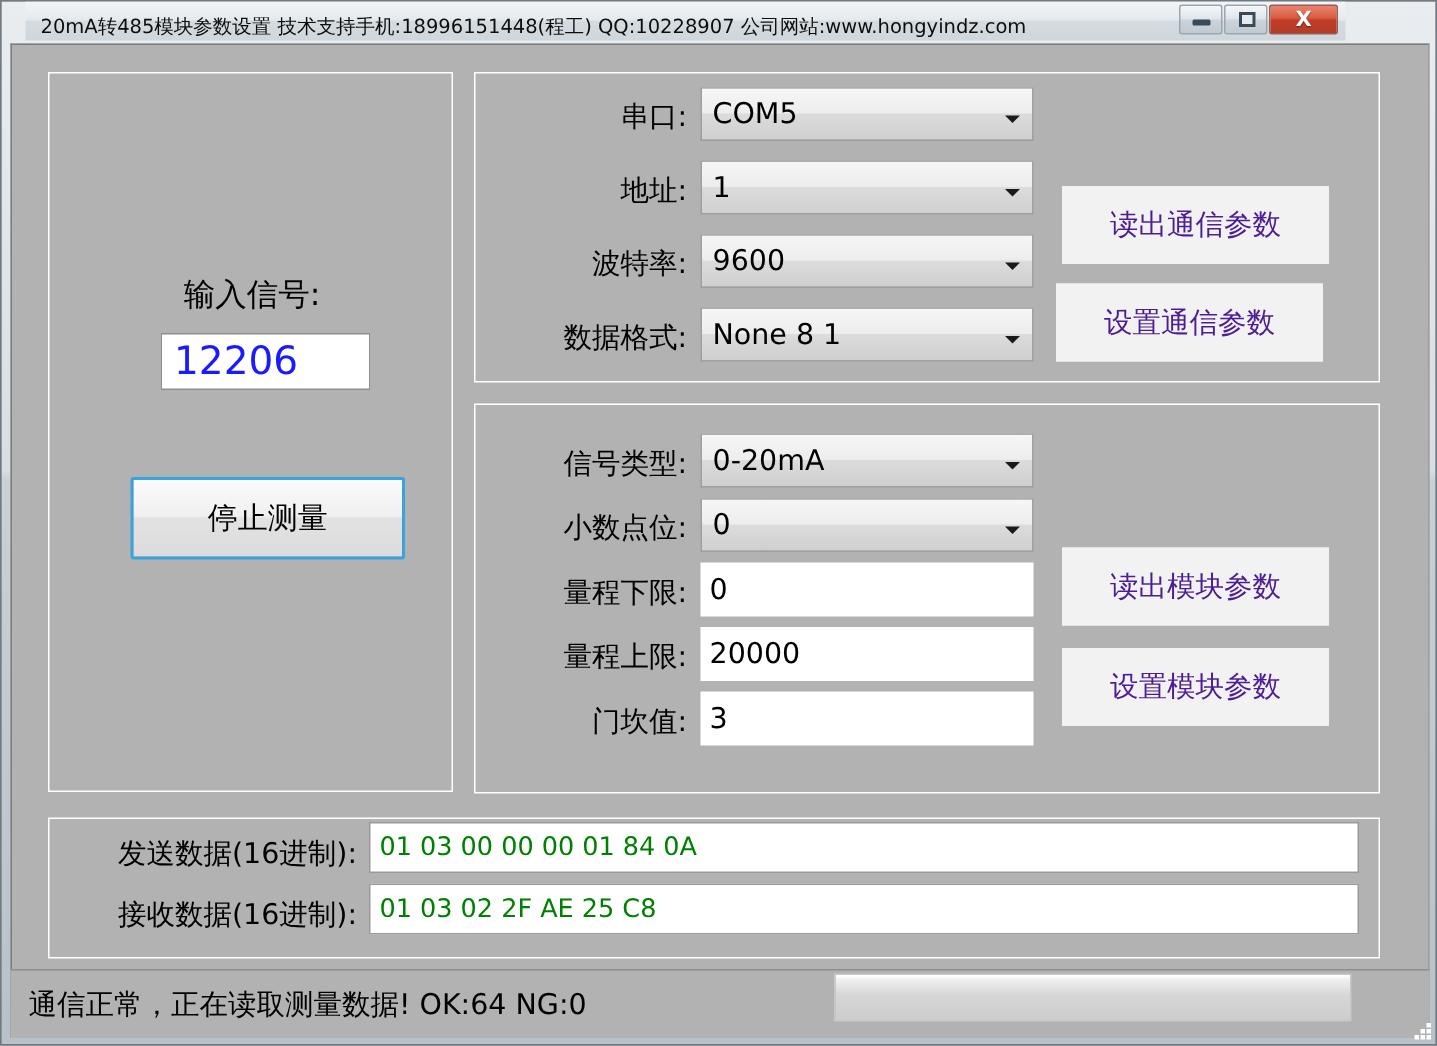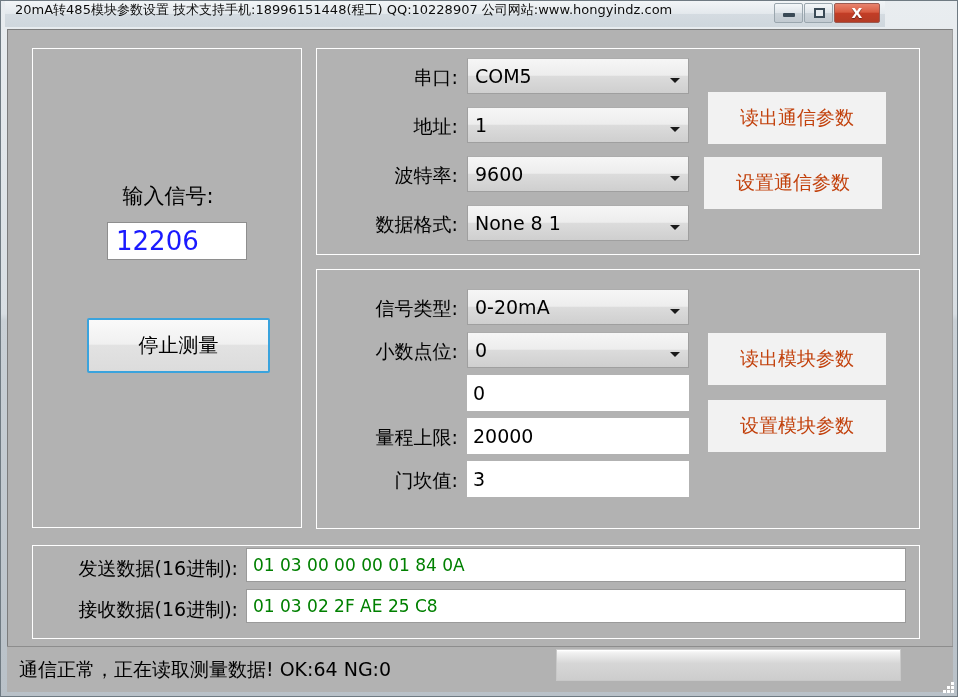--- a/index.html
+++ b/index.html
@@ -20,25 +20,25 @@
     left: 0; top: 0;
     width: 958px; height: 697px;
     background: linear-gradient(to bottom, #e9edf0 0%, #d8dee3 45%, #c9d0d6 46%, #b9c1c8 100%);
     border: 1px solid #6f7a82;
     overflow: hidden;
   }
 
   
   #titlebar {
     position: absolute;
-    left: 4px; top: 0;
+    left: 16px; top: 0;
     width: 880px; height: 26px;
     background: linear-gradient(to bottom, #f2f5f7 0%, #e4e9ed 48%, #d4dbe1 50%, #cfd7dd 100%);
     display: flex;
-    align-items: flex-start;
+    align-items: flex-end;
   }
   #title-text {
     margin-left: 10px;
     font-size: 13px;
     color: #0d0d0d;
     white-space: nowrap;
     font-family: "DejaVu Sans", "Liberation Sans", sans-serif;
     letter-spacing: 0px;
   }
   #win-buttons {
@@ -173,28 +173,29 @@
     border-left: 5px solid transparent;
     border-right: 5px solid transparent;
     border-top: 5px solid #1a1a1a;
   }
 
   
   .btn-flat {
     position: absolute;
     background: #f2f2f2;
     border: 1px solid #f2f2f2;
-    color: #c2410c;
+    color: #4c1d95;
     font-size: 19px;
     font-family: "DejaVu Sans", "Liberation Sans", sans-serif;
     display: flex;
     align-items: center;
     justify-content: center;
     cursor: default;
     user-select: none;
+    margin-top: 32px;
   }
 
   
   .btn-3d {
     position: absolute;
     background: linear-gradient(to bottom, #fafafa 0%, #f0f0f0 47%, #e2e2e2 50%, #dcdcdc 100%);
     border: 2px solid #3aa3dd;
     border-radius: 2px;
     color: #000000;
     font-size: 20px;
@@ -307,20 +308,21 @@
       <span class="cval">0-20mA</span>
       <span class="carrow"><i></i></span>
     </div>
 
     <div class="lbl" style="left:320px; top:309px; width:130px;">小数点位:</div>
     <div class="combo" style="left:459px; top:302px; width:222px; height:36px;">
       <span class="cval">0</span>
       <span class="carrow"><i></i></span>
     </div>
 
+    <div class="lbl" style="left:320px; top:352px; width:130px;">量程下限:</div>
     <div class="txtbox" style="left:459px; top:345px; width:222px; height:36px; display:flex; align-items:center;">0</div>
 
     <div class="lbl" style="left:320px; top:395px; width:130px;">量程上限:</div>
     <div class="txtbox" style="left:459px; top:388px; width:222px; height:36px; display:flex; align-items:center;">20000</div>
 
     <div class="lbl" style="left:320px; top:438px; width:130px;">门坎值:</div>
     <div class="txtbox" style="left:459px; top:431px; width:222px; height:36px; display:flex; align-items:center;">3</div>
 
     <div class="btn-flat" style="left:700px; top:370px; width:178px; height:52px;">设置模块参数</div>
     <div class="btn-flat" style="left:700px; top:303px; width:178px; height:52px;">读出模块参数</div>

